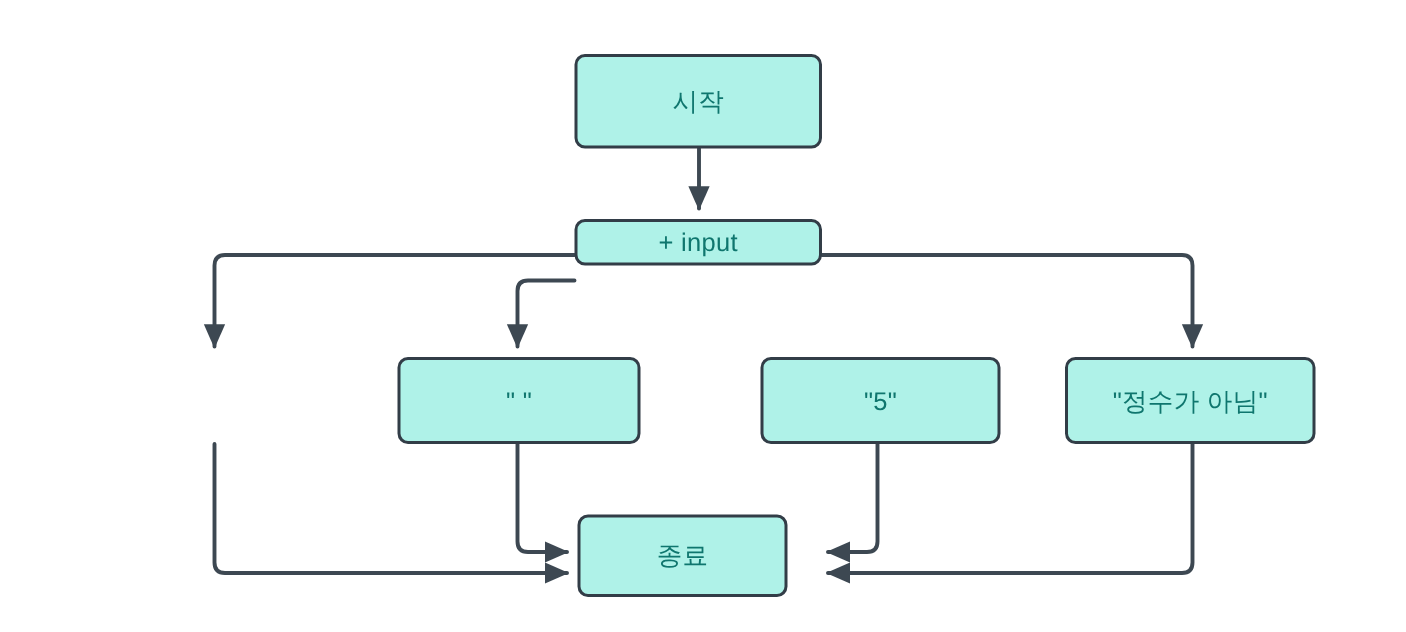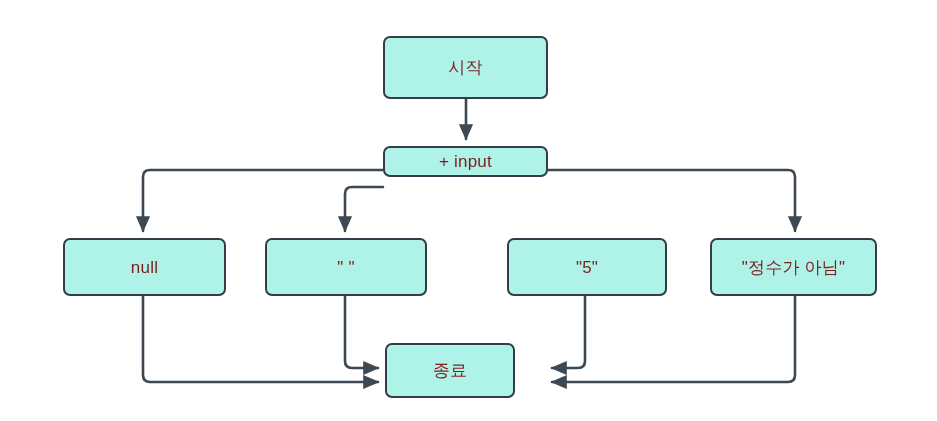--- a/index.html
+++ b/index.html
@@ -26,21 +26,21 @@
   }
   .node {
     position: absolute;
     box-sizing: border-box;
     background: #aff2e8;
     border: 2.2px solid #323d47;
     border-radius: 7px;
     display: flex;
     align-items: center;
     justify-content: center;
-    color: #7f1d1d;
+    color: #0f766e;
     font-size: 17px;
     line-height: 1;
     letter-spacing: 0.2px;
     z-index: 2;
   }
   .node-label {
     display: block;
     white-space: pre;
   }
 </style>
@@ -77,33 +77,30 @@
   </svg>
 
   <div class="node" style="left:383px; top:36px; width:165px; height:63px;">
     <span class="node-label">시작</span>
   </div>
 
   <div class="node" style="left:383px; top:146px; width:165px; height:31px;">
     <span class="node-label">+ input</span>
   </div>
 
-  <div class="node" style="left:63px; top:238px; width:163px; height:58px;">
-    <span class="node-label">null</span>
-  </div>
 
   <div class="node" style="left:265px; top:238px; width:162px; height:58px;">
     <span class="node-label">" "</span>
   </div>
 
   <div class="node" style="left:507px; top:238px; width:160px; height:58px;">
     <span class="node-label">"5"</span>
   </div>
 
   <div class="node" style="left:710px; top:238px; width:167px; height:58px;">
     <span class="node-label">"정수가 아님"</span>
   </div>
 
-  <div class="node" style="left:385px; top:343px; width:130px; height:55px;">
+  <div class="node" style="left:385px; top:343px; width:140px; height:55px;">
     <span class="node-label">종료</span>
   </div>
 
 </div>
 
 </body></html>

